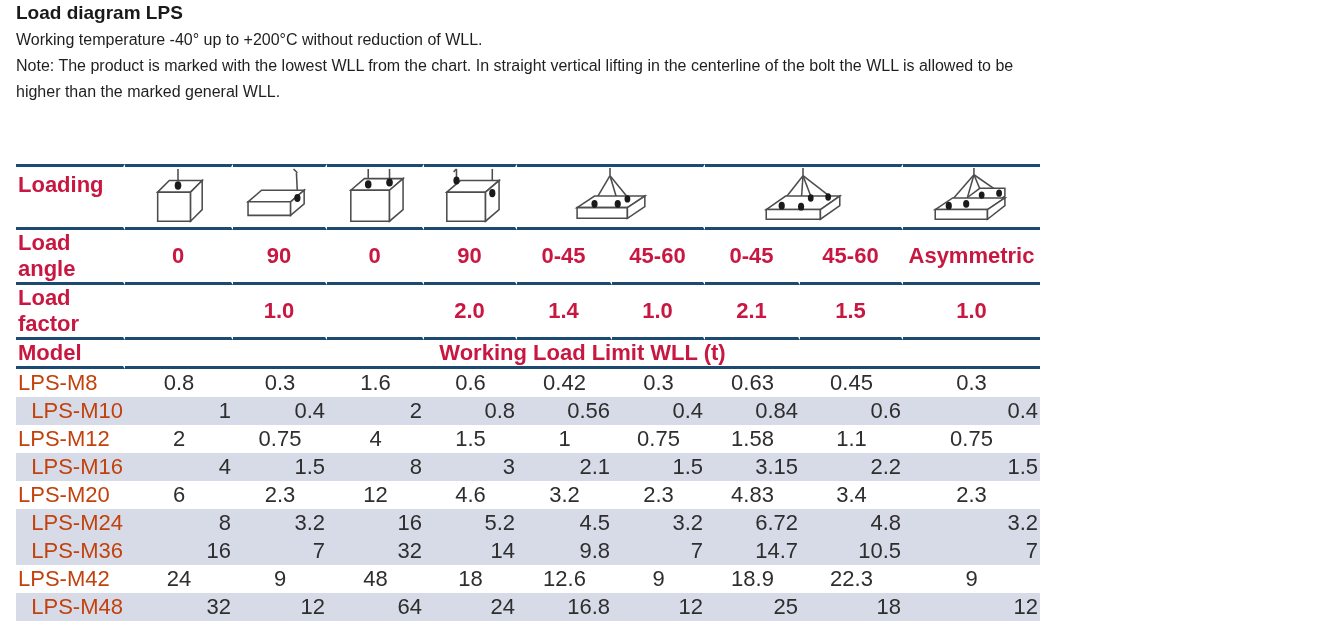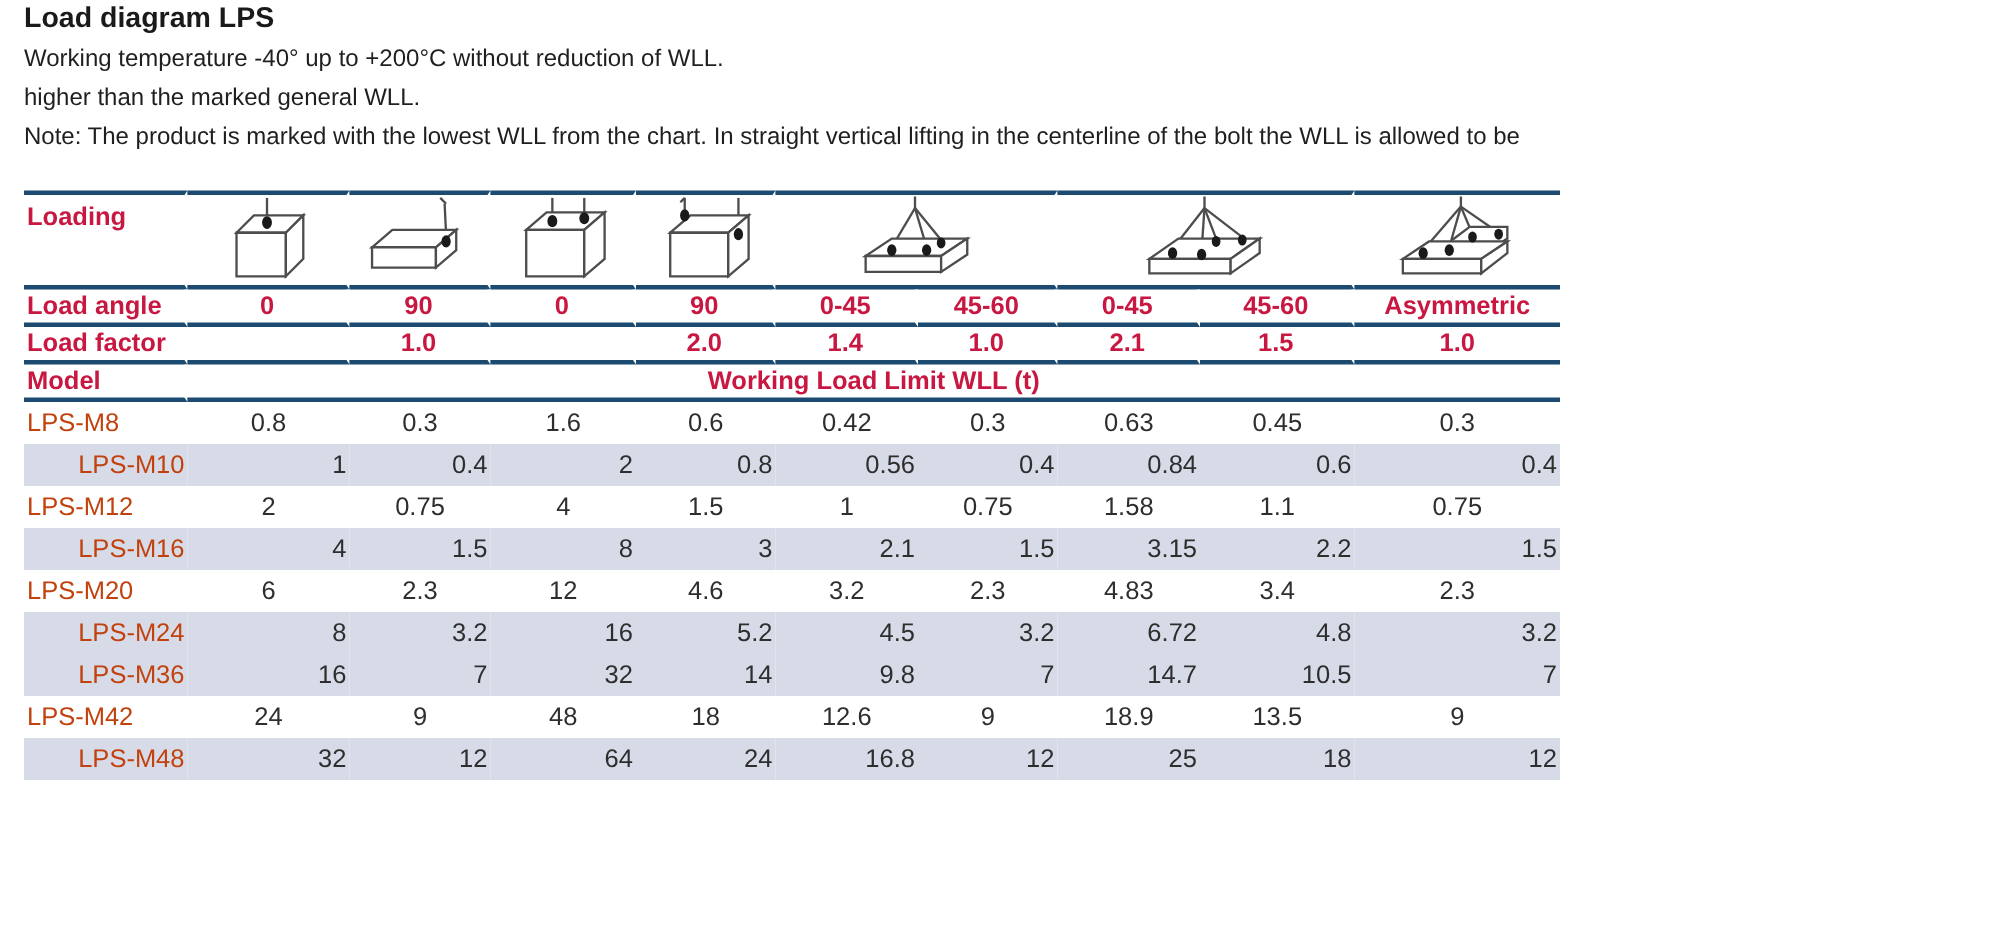--- a/index.html
+++ b/index.html
@@ -14,22 +14,22 @@
     width:1333px;height:625px;overflow:hidden;background:#ffffff;
     font-family:"Liberation Sans","DejaVu Sans",sans-serif;
     color:var(--ink);
   }
   .content{padding:0 16px 0 16px;}
   .doc-title{font-size:19px;font-weight:bold;margin:2px 0 3px 0;color:#1a1a1a;}
   .doc-line{font-size:16px;line-height:26px;margin:0;color:#1f1f1f;}
 
   table.wll{
     border-collapse:separate;border-spacing:0;
-    table-layout:fixed;width:1024px;margin-top:22px;
-    font-size:17px;
+    table-layout:fixed;width:1024px;margin-top:59px;
+    font-size:22px;
   }
   table.wll td{padding:0 2px;}
   
   tr.loading-row td{
     border-top:3px solid var(--navy);
     border-bottom:3px solid var(--navy);
     height:64px;vertical-align:middle;text-align:center;
   }
   tr.loading-row td.lbl{vertical-align:top;padding-top:5px;}
   tr.angle-row td, tr.factor-row td, tr.model-row td{
@@ -53,22 +53,22 @@
   .load-icon{display:inline-block;vertical-align:middle;}
   .load-icon svg{display:block;}
 </style>
 </head>
 <body>
 
 <div class="content">
 
   <h1 class="doc-title">Load diagram LPS</h1>
   <p class="doc-line">Working temperature -40° up to +200°C without reduction of WLL.</p>
+  <p class="doc-line">Note: The product is marked with the lowest WLL from the chart. In straight vertical lifting in the centerline of the bolt the WLL is allowed to be</p>
   <p class="doc-line">higher than the marked general WLL.</p>
-  <p class="doc-line">Note: The product is marked with the lowest WLL from the chart. In straight vertical lifting in the centerline of the bolt the WLL is allowed to be</p>
 
   <table class="wll">
     <colgroup>
       <col style="width:109px">
         <col style="width:108px">
         <col style="width:94px">
       <col style="width:97px">
         <col style="width:93px">
         <col style="width:95px">
       <col style="width:93px">
@@ -304,21 +304,21 @@
         </tr>
         <tr class="data-row">
           <td class="model">LPS-M42</td>
           <td>24</td>
           <td>9</td>
           <td>48</td>
           <td>18</td>
           <td>12.6</td>
           <td>9</td>
           <td>18.9</td>
-          <td>13.5</td>
+          <td>22.3</td>
           <td>9</td>
         </tr>
         <tr class="data-row shade">
           <td class="model">LPS-M48</td>
           <td>32</td>
           <td>12</td>
           <td>64</td>
           <td>24</td>
           <td>16.8</td>
           <td>12</td>

